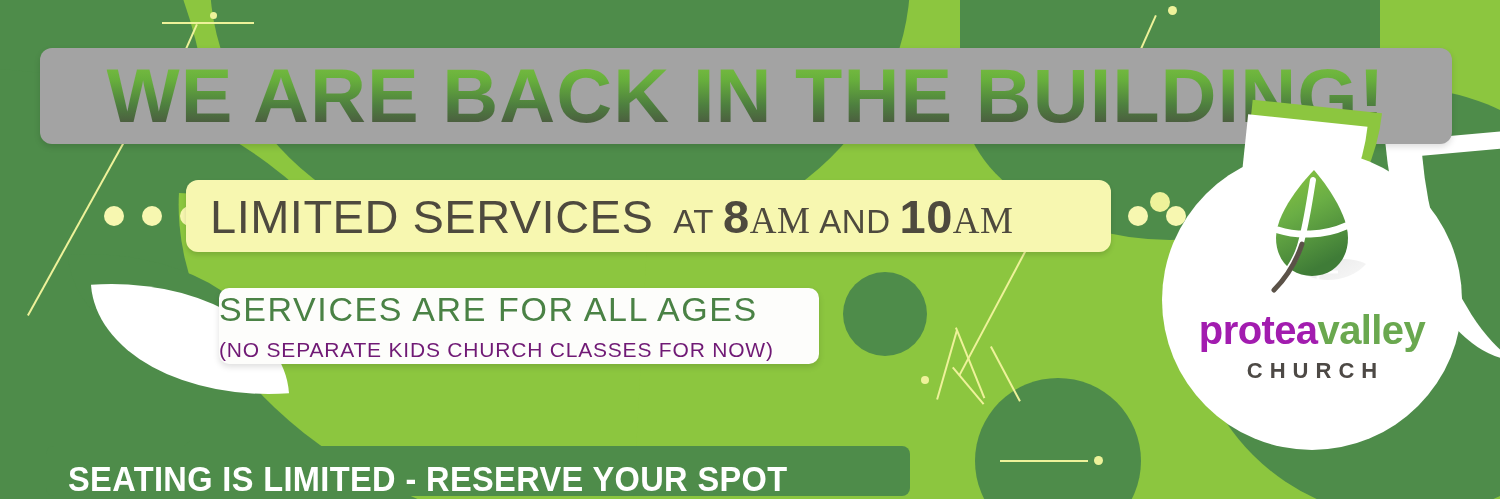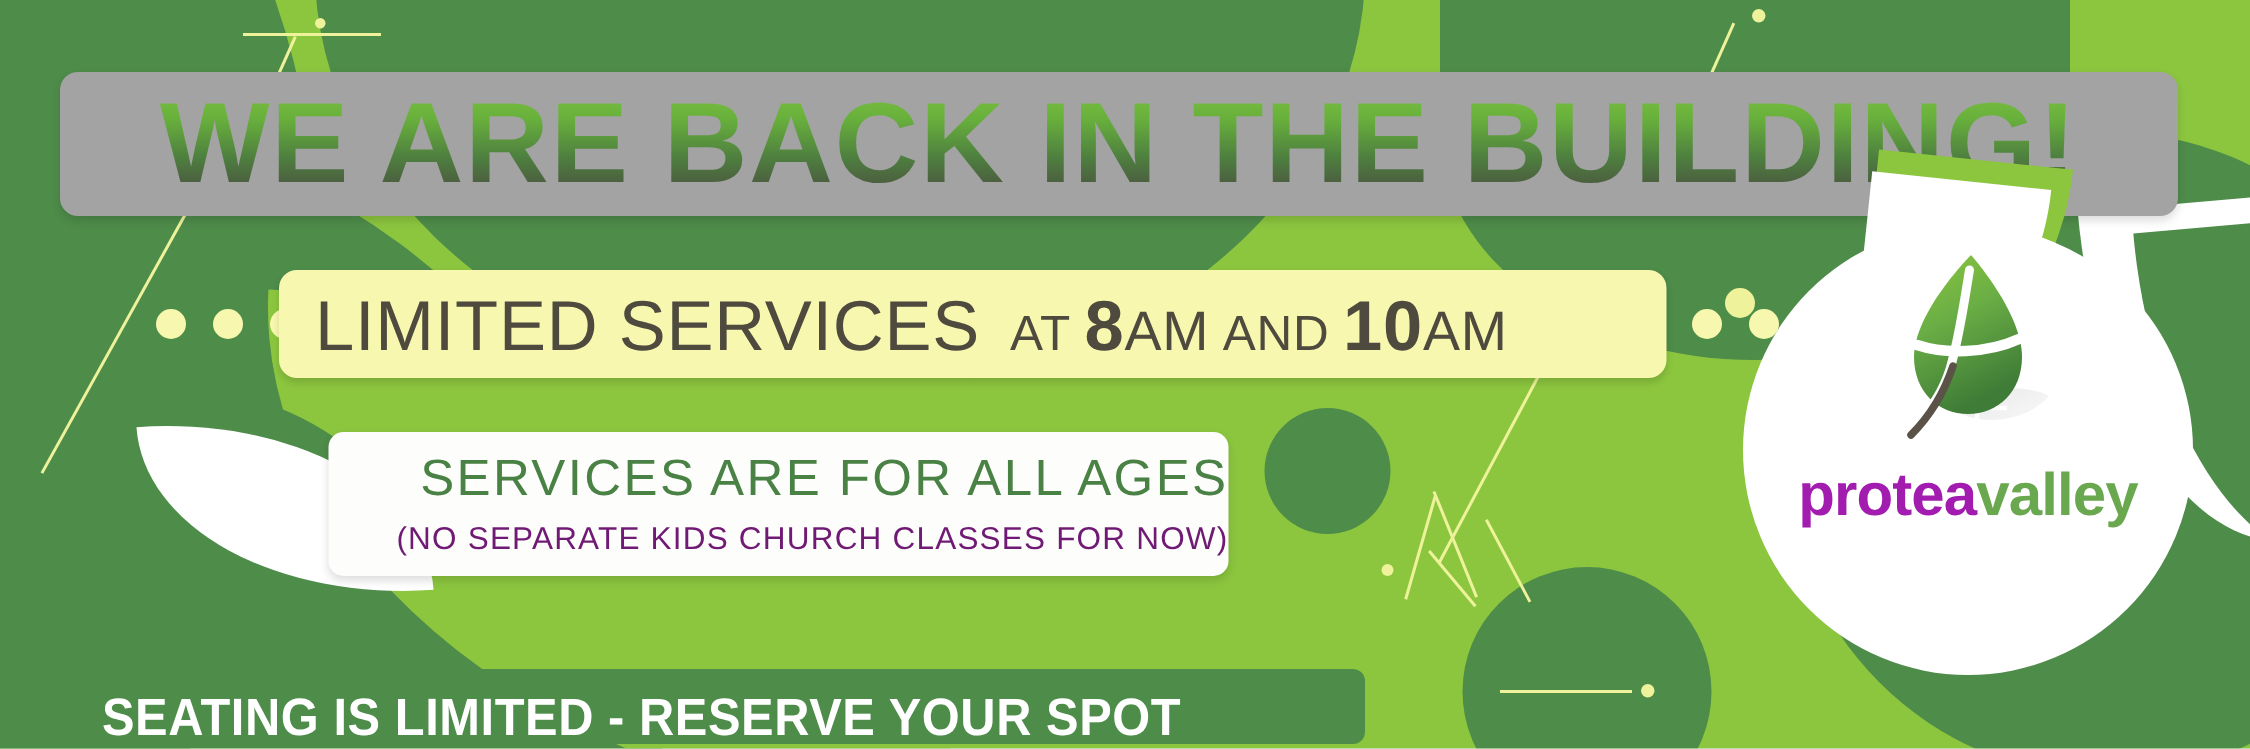--- a/index.html
+++ b/index.html
@@ -149,38 +149,38 @@
     display:flex;align-items:center;
     padding-left:24px;
     box-shadow:0 3px 5px rgba(0,0,0,.13);
     z-index:6;
     box-sizing:border-box;
   }
   .yb-txt{color:#4e4a3e;line-height:1;white-space:nowrap;display:flex;align-items:baseline;}
   .yb-lg{font-size:47px;font-weight:500;letter-spacing:.5px;}
   .yb-sm{font-size:33px;font-weight:500;letter-spacing:.5px;margin:0 9px;}
   .yb-num{font-size:47px;font-weight:bold;letter-spacing:.5px;}
-  .yb-ampm{font-size:37px;font-weight:500;letter-spacing:.5px;}
+  .yb-ampm{font-size:37px;font-weight:500;letter-spacing:.5px;font-family:Liberation Serif, serif;}
   .yb-gap{display:inline-block;width:11px;}
 
   .dots{position:absolute;display:flex;gap:18px;align-items:center;z-index:6;}
   .dots span{width:20px;height:20px;border-radius:50%;background:#f7f7b0;display:block;}
   .dots-left{left:104px;top:206px;}
   .dots-right{left:1128px;top:206px;}
 
   
   .info-box{
     position:absolute;left:219px;top:288px;
-    width:600px;height:96px;
+    width:600px;height:76px;
     background:#fdfdfb;
     border-radius:10px;
     box-shadow:0 3px 6px rgba(0,0,0,.13);
     z-index:7;
     display:flex;flex-direction:column;
-    align-items:flex-end;justify-content:center;
+    align-items:flex-start;justify-content:center;
   }
   .info-main{
     font-size:34px;color:#4a8245;letter-spacing:1.6px;
     line-height:1;white-space:nowrap;
   }
   .info-sub{
     font-size:21px;color:#701a75;letter-spacing:.8px;
     line-height:1;margin-top:13px;white-space:nowrap;
   }
 
@@ -353,15 +353,16 @@
       <path d="M61 16 C57 40 54 62 48 82 C43 98 34 110 26 118" stroke="#ffffff" stroke-width="6" fill="none" stroke-linecap="round"></path>
       <path d="M26 66 C44 72 72 72 94 62" stroke="#ffffff" stroke-width="7" fill="none" stroke-linecap="round"></path>
 
       <path d="M50 80 C44 98 34 114 22 126" stroke="#5b5248" stroke-width="5" fill="none" stroke-linecap="round"></path>
     </svg>
 
     <div class="logo-word">
       <span class="lw-protea">protea</span><span class="lw-valley">valley</span>
     </div>
 
+    <div class="logo-church">CHURCH</div>
   </div>
 
 </div>
 
 </body></html>

